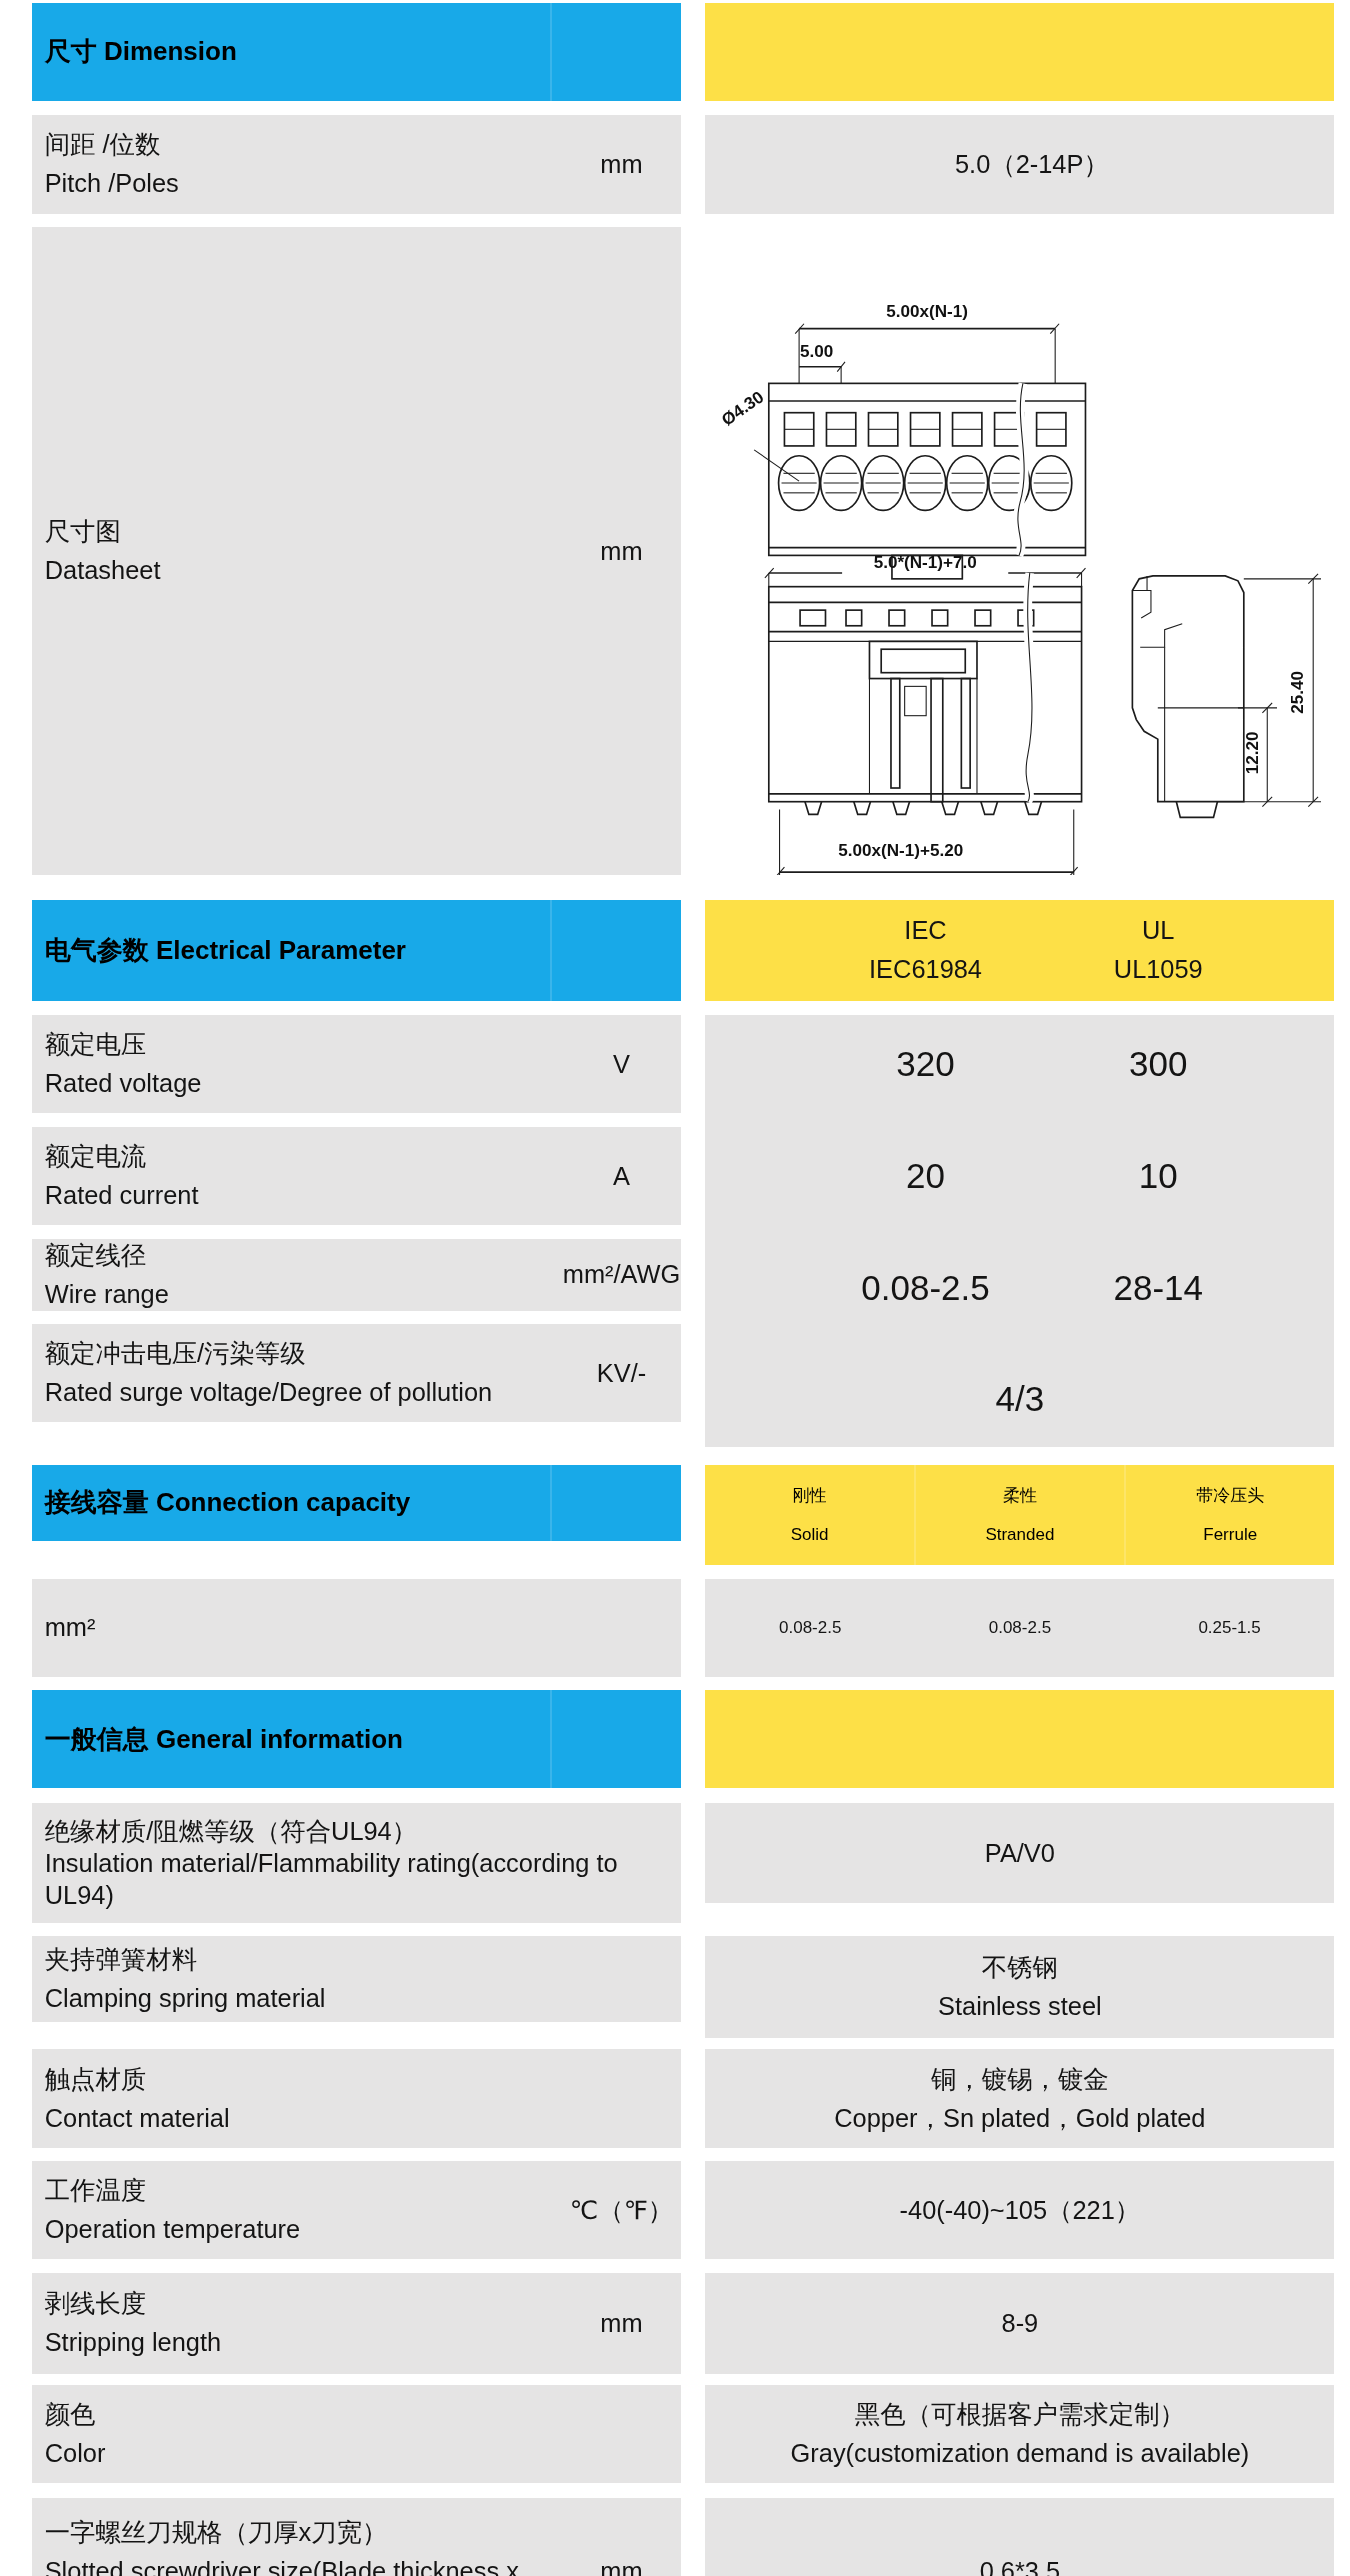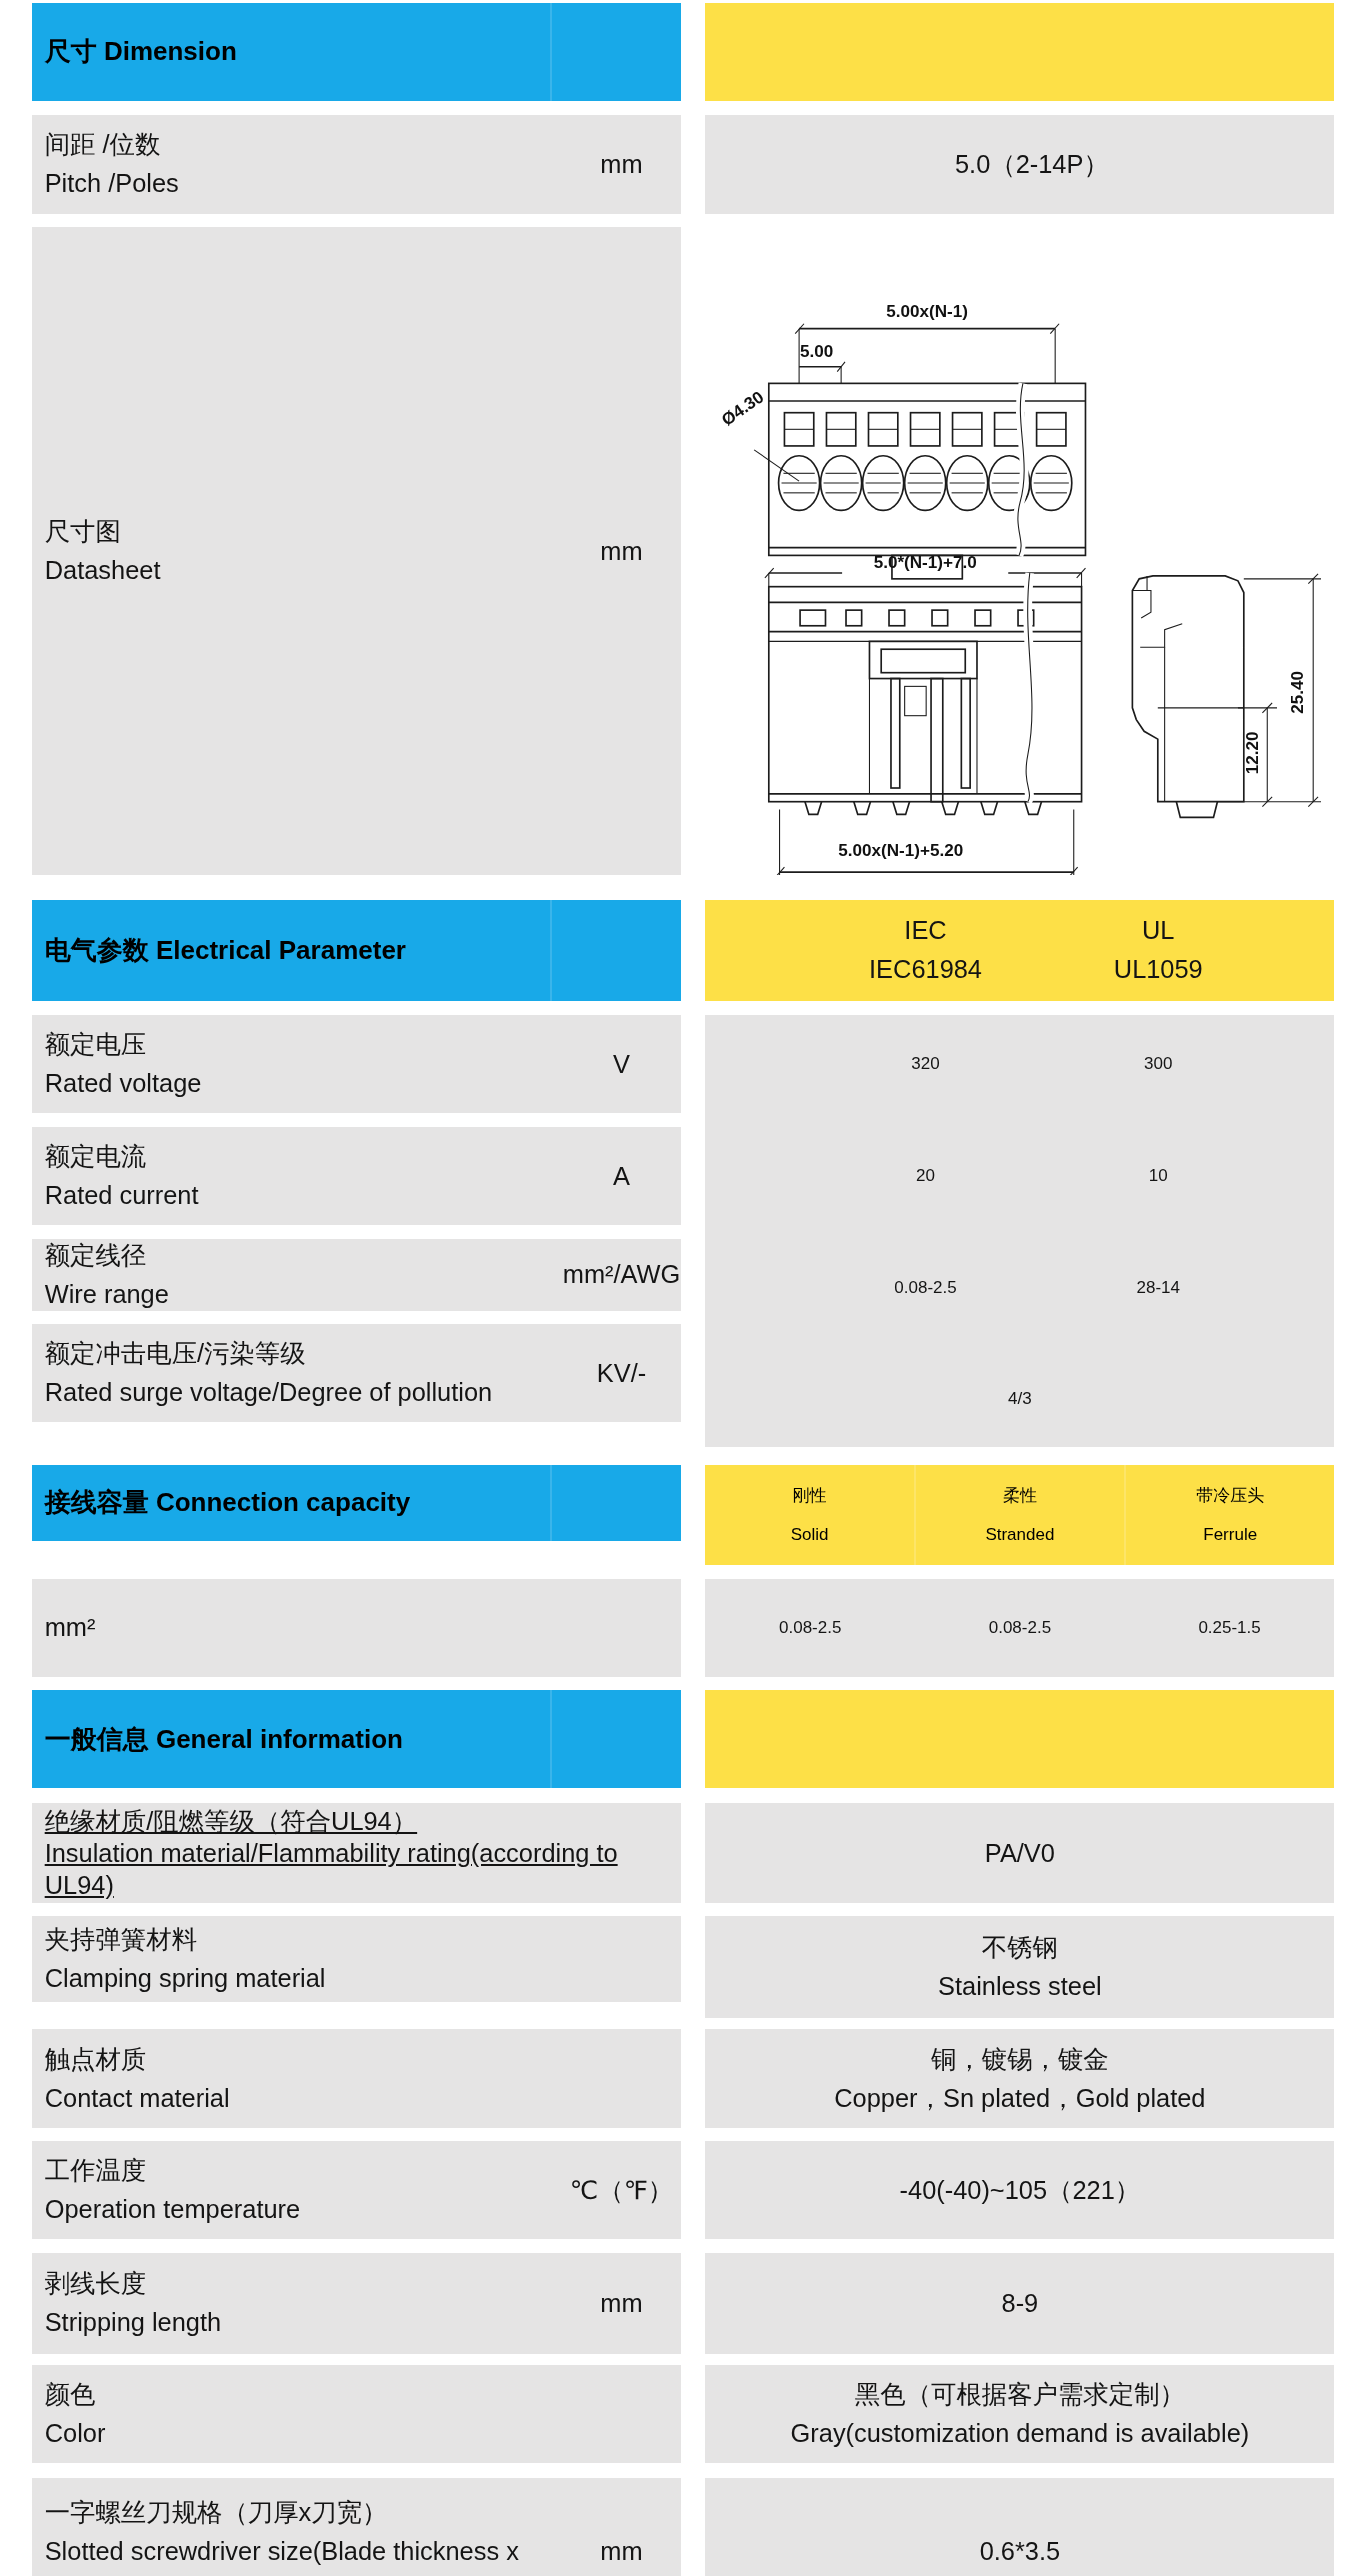--- a/index.html
+++ b/index.html
@@ -16,21 +16,21 @@
   .hdr .lc{background:#18a9e8;}
   .hdr .rc{background:#fde047;}
   .hdr .title{font-weight:bold;font-size:26px;color:#000;padding-left:12.7px;}
   .hdr .lc::after{content:"";position:absolute;left:518px;top:0;bottom:0;width:2px;background:rgba(255,255,255,0.15);}
   .plain{background:transparent;}
   
   .elec{display:flex;margin-left:32px;margin-top:14.7px;}
   .elec-left{width:649px;display:flex;flex-direction:column;}
   .elec-left .lc{width:649px;}
   .elec-right{width:629px;margin-left:24.4px;background:#e5e4e4;height:432px;}
-  .vrow{position:relative;height:98px;margin-top:13.7px;font-size:17px;}
+  .vrow{position:relative;height:98px;margin-top:13.7px;font-size:35px;}
   .vrow:first-child{margin-top:0;}
   .posA{position:absolute;left:35%;top:50%;transform:translate(-50%,-50%);white-space:nowrap;}
   .posB{position:absolute;left:72%;top:50%;transform:translate(-50%,-50%);white-space:nowrap;}
   .two-line{text-align:center;line-height:39px;}
   
   .cols3{display:flex;width:100%;height:100%;align-items:center;}
   .cols3 .c3{flex:1;font-size:17px;line-height:39px;}
   .hdr .cols3 .c3 + .c3{border-left:2px solid rgba(255,255,255,0.18);}
   .hdr .cols3 .c3{height:100%;display:flex;flex-direction:column;justify-content:center;color:#000;}
   
@@ -320,21 +320,21 @@
   </div>
 
   <div class="r hdr" style="margin-top:13.7px;">
     <div class="lc" style="height:98px;">
       <span class="title">一般信息 General information</span>
     </div>
     <div class="rc" style="height:98px;"></div>
   </div>
 
   <div class="r" style="margin-top:14.7px;">
-    <div class="lc" style="height:100px;text-decoration:underline;">
+    <div class="lc" style="height:120px;">
       <div class="lab" style="line-height:32px;">
         <div>绝缘材质/阻燃等级（符合UL94）</div>
         <div>Insulation material/Flammability rating(according to UL94)</div>
       </div>
     </div>
     <div class="rc" style="height:100px;">PA/V0</div>
   </div>
 
   <div class="r" style="margin-top:12.7px;">
     <div class="lc" style="height:86px;">

